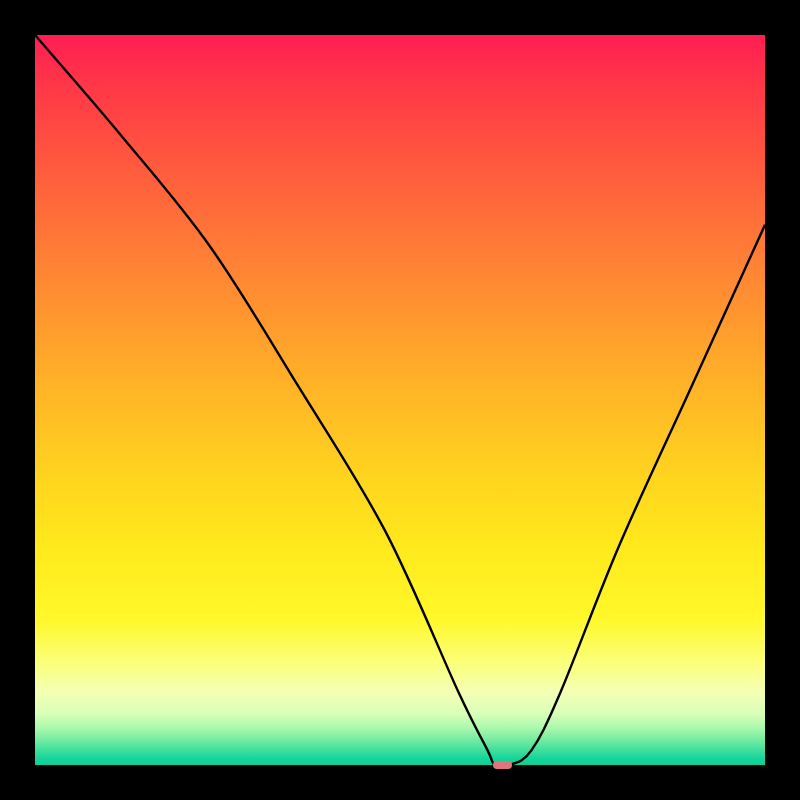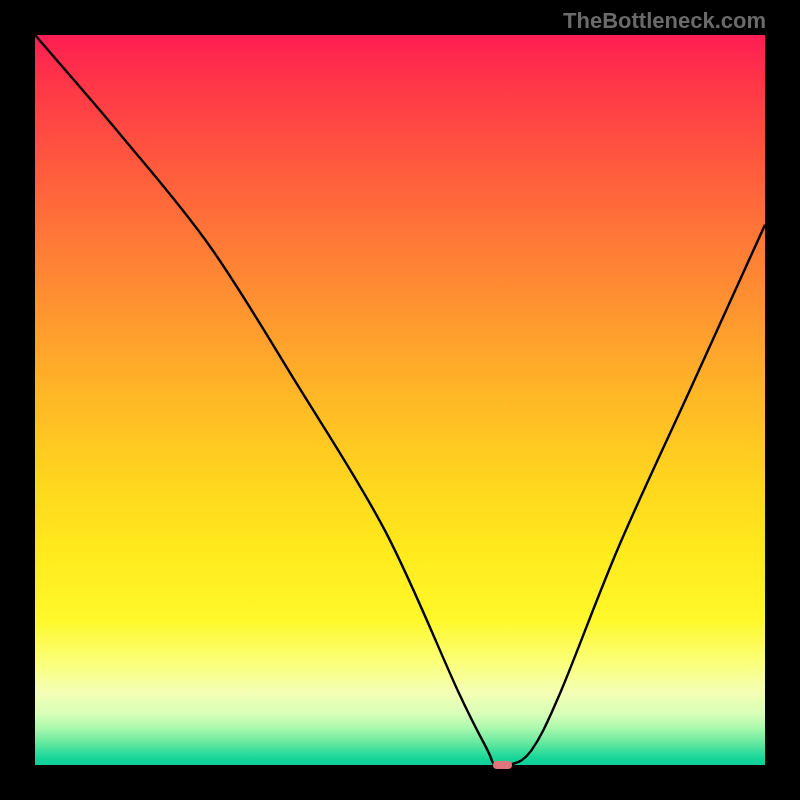--- a/index.html
+++ b/index.html
@@ -67,21 +67,20 @@
     font-size: 22px;
     font-weight: bold;
     color: #6a6a6a;
     letter-spacing: 0px;
   }
 </style>
 </head>
 <body>
 
 <div class="frame">
-  <div class="attribution">TheBottleneck.com</div>
 
   <div class="plot-area">
     <div class="gradient-bg"></div>
 
     <svg class="curve-svg" viewBox="0 0 730 730" preserveAspectRatio="none">
       <path id="curve-path" d="M 0 0 C 14.6 17.033333333333342, 58.39999999999999 66.91666666666671, 87.6 102.20000000000005 C 116.8 137.48333333333338, 146 170.3333333333334, 175.2 211.70000000000005 C 204.39999999999998 253.0666666666667, 233.60000000000002 302.95, 262.8 350.4 C 292 397.84999999999997, 323.6333333333333 445.29999999999995, 350.4 496.4 C 377.16666666666663 547.5, 406.3666666666666 620.5, 423.4 657 C 440.43333333333334 693.5, 446.5166666666667 703.2333333333333, 452.6 715.4 C 458.68333333333334 727.5666666666666, 456.25 727.5666666666666, 459.9 730 C 463.54999999999995 732.4333333333334, 468.41666666666663 732.4333333333334, 474.5 730 C 480.58333333333337 727.5666666666666, 487.8833333333334 727.5666666666666, 496.40000000000003 715.4 C 504.9166666666667 703.2333333333333, 511 691.0666666666666, 525.6 657 C 540.2 622.9333333333334, 562.1 562.1, 584 511 C 605.9 459.9, 632.6666666666666 403.93333333333334, 657 350.4 C 681.3333333333334 296.8666666666666, 717.8333333333334 216.56666666666663, 730 189.79999999999995" fill="none" stroke="#000" stroke-width="2.4"></path>
     </svg>
 
     <div class="marker" id="marker" style="left: 457.71px; top: 725.62px; width: 18.98px; height: 8.76px;"></div>
   </div>

